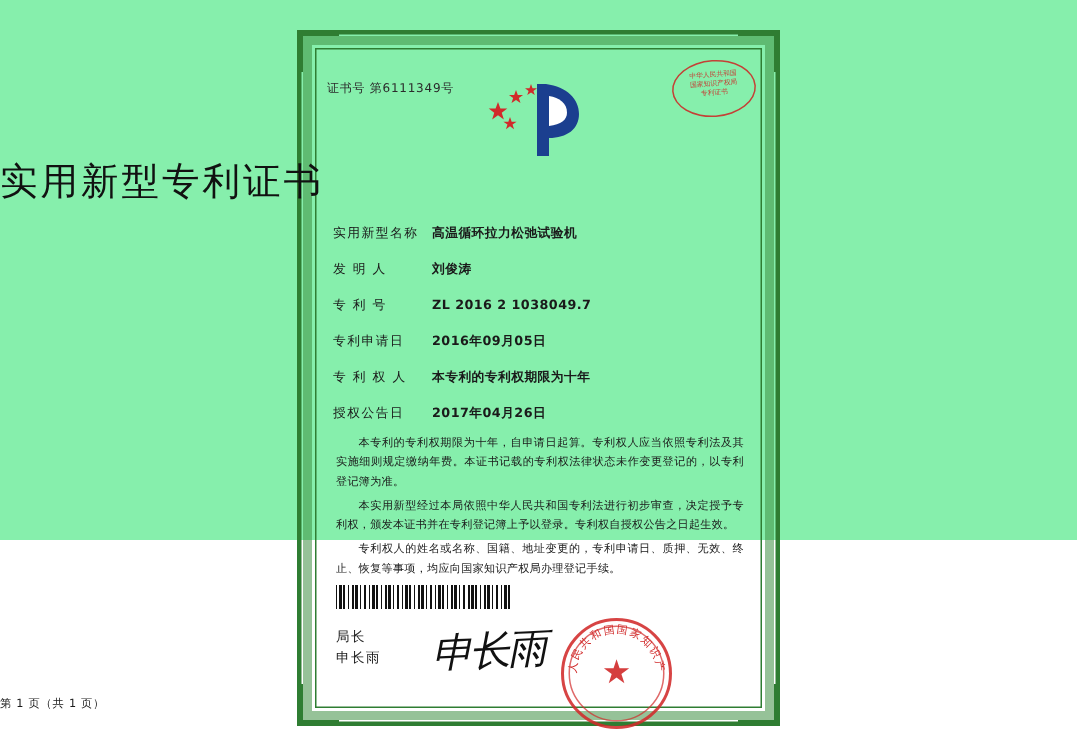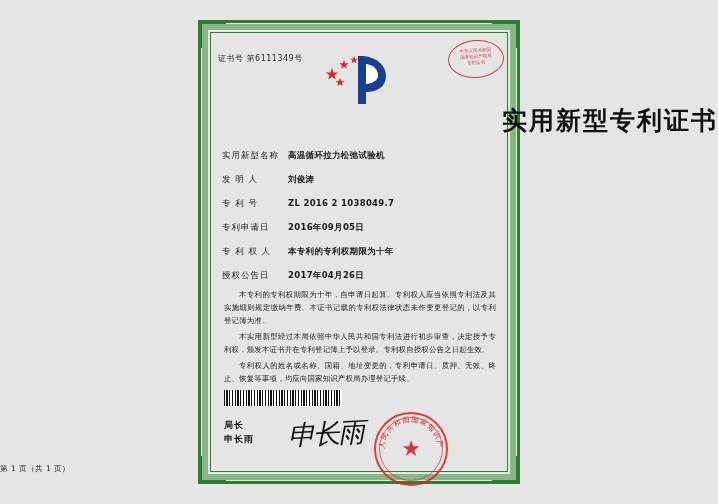--- a/index.html
+++ b/index.html
@@ -10,22 +10,22 @@
   body {
     width: 718px;
     height: 504px;
     font-family: "DejaVu Sans", "Liberation Sans", sans-serif;
     overflow: hidden;
   }
 
   #certificate {
     position: relative;
     width: 718px;
-    height: 504px;
-    background: #e5e5e5;
+    height: 360px;
+    background: #86efac;
   }
 
   
   .frame-outer {
     position: absolute;
     left: 198px;
     top: 20px;
     width: 322px;
     height: 464px;
     border: 3px solid #2f7d32;
@@ -104,23 +104,23 @@
     height: 56px;
   }
   .emblem svg { display: block; }
 
   
   .main-title {
     position: absolute;
     left: 0;
     right: 0;
     top: 104px;
-    text-align: right;
+    text-align: left;
     font-size: 25px;
-    font-weight: bold;
+    font-weight: normal;
     color: #111;
     letter-spacing: 2px;
     font-family: "DejaVu Sans", "Liberation Sans", sans-serif;
   }
 
   
   .fields {
     position: absolute;
     left: 222px;
     top: 150px;
@@ -180,21 +180,20 @@
 
   
   .sig-label {
     position: absolute;
     left: 224px;
     top: 418px;
     font-size: 9px;
     line-height: 14px;
     color: #1a1a1a;
     letter-spacing: 1px;
-    font-weight: bold;
   }
   .sig-hand {
     position: absolute;
     left: 288px;
     top: 416px;
     font-size: 27px;
     color: #111;
     font-family: "DejaVu Serif", "Liberation Serif", serif;
     font-style: italic;
     letter-spacing: -2px;

